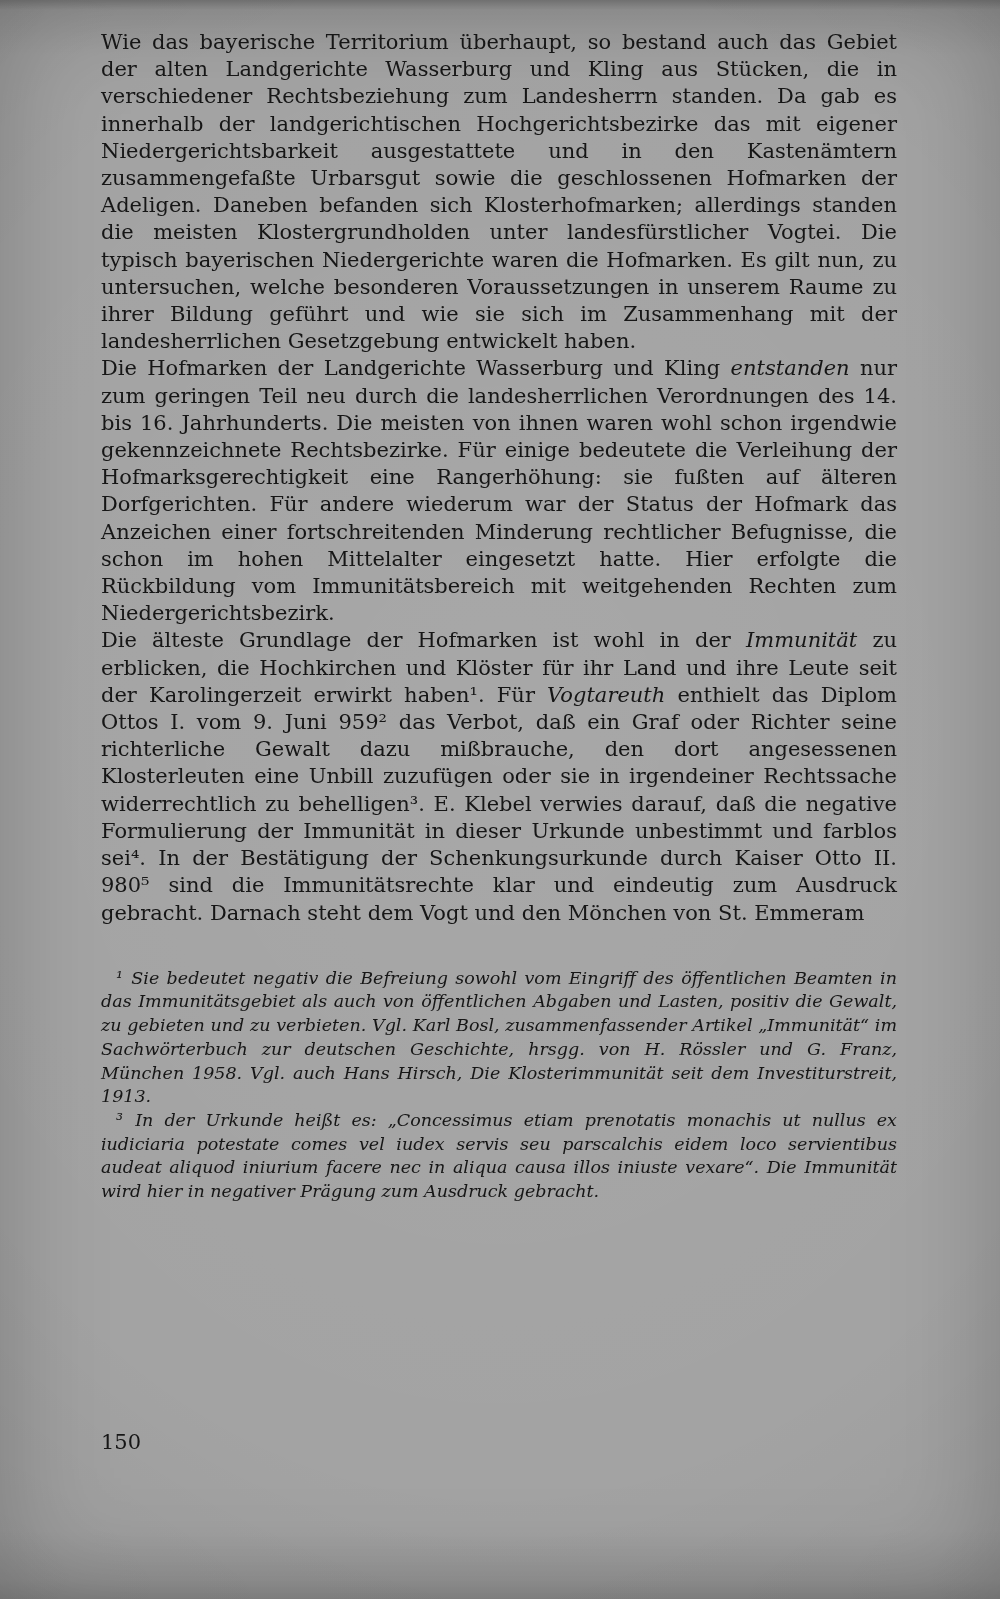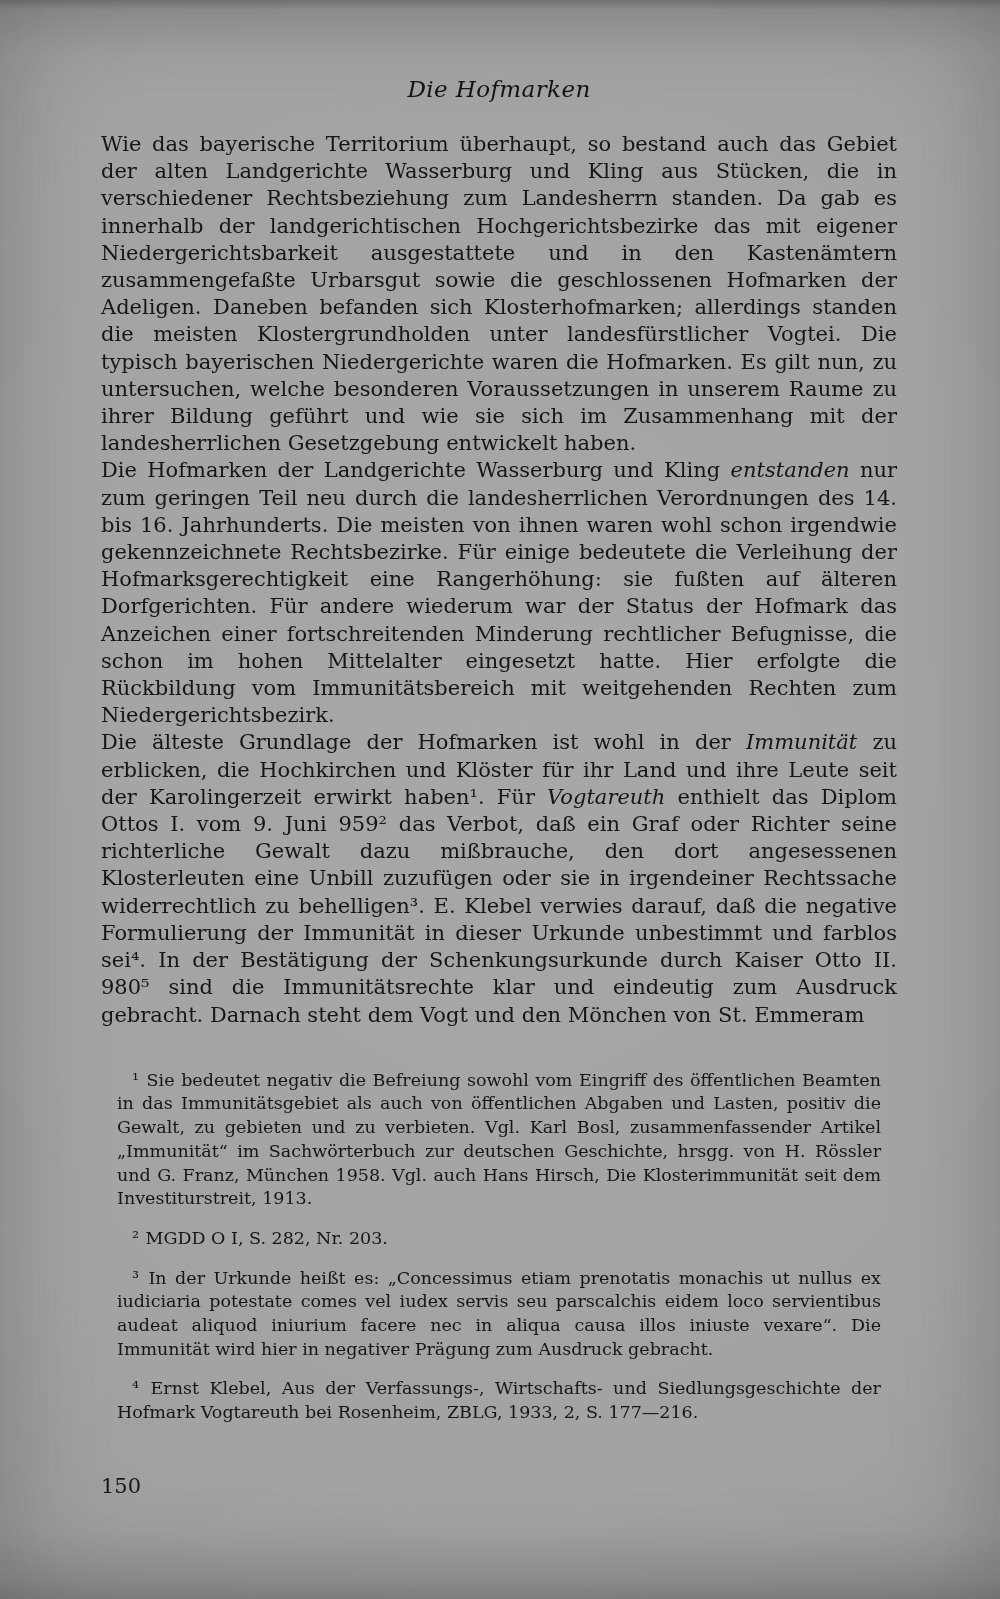--- a/index.html
+++ b/index.html
@@ -44,48 +44,44 @@
   }
   .para { margin: 0; }
   .para-spaced { margin-top: 0; }
   .it { font-style: italic; }
   .footnotes {
     margin-top: 40px;
     font-size: 17.5px;
     line-height: 23.7px;
     text-align: justify;
   }
-  .fn { margin: 16px; text-indent: 15px; }
+  .fn { margin: 0; text-indent: 15px; font-style: italic; }
   .fn-marker { letter-spacing: 1px; }
   .page-number {
     position: absolute;
     left: 101px;
     top: 1430px;
     font-size: 21px;
     color: #161616;
-    margin-top: 44px;
   }
 </style>
 </head>
 <body>
 
 <div class="vignette"></div>
 
 <div class="content">
 
-  <h1 class="title">Die Hofmarken</h1>
 
   <div class="body-text">
     <p class="para"><span>Wie das bayerische Territorium überhaupt, so bestand auch das Gebiet der alten Landgerichte Wasserburg und Kling aus Stücken, die in verschiedener Rechtsbeziehung zum Landesherrn standen. Da gab es innerhalb der landgerichtischen Hochgerichtsbezirke das mit eigener Niedergerichtsbarkeit ausgestattete und in den Kastenämtern zusammengefaßte Urbarsgut sowie die geschlossenen Hofmarken der Adeligen. Daneben befanden sich Klosterhofmarken; allerdings standen die meisten Klostergrundholden unter landesfürstlicher Vogtei. Die typisch bayerischen Niedergerichte waren die Hofmarken. Es gilt nun, zu untersuchen, welche besonderen Voraussetzungen in unserem Raume zu ihrer Bildung geführt und wie sie sich im Zusammenhang mit der landesherrlichen Gesetzgebung entwickelt haben.</span></p>
     <p class="para"><span>Die Hofmarken der Landgerichte Wasserburg und Kling </span><span class="it">entstanden</span><span> nur zum geringen Teil neu durch die landesherrlichen Verordnungen des 14. bis 16. Jahrhunderts. Die meisten von ihnen waren wohl schon irgendwie gekennzeichnete Rechtsbezirke. Für einige bedeutete die Verleihung der Hofmarksgerechtigkeit eine Rangerhöhung: sie fußten auf älteren Dorfgerichten. Für andere wiederum war der Status der Hofmark das Anzeichen einer fortschreitenden Minderung rechtlicher Befugnisse, die schon im hohen Mittelalter eingesetzt hatte. Hier erfolgte die Rückbildung vom Immunitätsbereich mit weitgehenden Rechten zum Niedergerichtsbezirk.</span></p>
     <p class="para para-spaced"><span>Die älteste Grundlage der Hofmarken ist wohl in der </span><span class="it">Immunität</span><span> zu erblicken, die Hochkirchen und Klöster für ihr Land und ihre Leute seit der Karolingerzeit erwirkt haben¹. Für </span><span class="it">Vogtareuth</span><span> enthielt das Diplom Ottos I. vom 9. Juni 959² das Verbot, daß ein Graf oder Richter seine richterliche Gewalt dazu mißbrauche, den dort angesessenen Klosterleuten eine Unbill zuzufügen oder sie in irgendeiner Rechtssache widerrechtlich zu behelligen³. E. Klebel verwies darauf, daß die negative Formulierung der Immunität in dieser Urkunde unbestimmt und farblos sei⁴. In der Bestätigung der Schenkungsurkunde durch Kaiser Otto II. 980⁵ sind die Immunitätsrechte klar und eindeutig zum Ausdruck gebracht. Darnach steht dem Vogt und den Mönchen von St. Emmeram</span></p>
   </div>
 
   <div class="footnotes">
     <p class="fn"><span class="fn-marker">¹</span> <span><span>Sie bedeutet negativ die Befreiung sowohl vom Eingriff des öffentlichen Beamten in das Immunitätsgebiet als auch von öffentlichen Abgaben und Lasten, positiv die Gewalt, zu gebieten und zu verbieten. Vgl. Karl Bosl, zusammenfassender Artikel „Immunität“ im Sachwörterbuch zur deutschen Geschichte, hrsgg. von H. Rössler und G. Franz, München 1958. Vgl. auch Hans Hirsch, Die Klosterimmunität seit dem Investiturstreit, 1913.</span></span></p>
-    <p class="fn"><span class="fn-marker">²</span> <span><span>MGDD O I, S. 282, Nr. 203.</span></span></p>
     <p class="fn"><span class="fn-marker">³</span> <span><span>In der Urkunde heißt es: „Concessimus etiam prenotatis monachis ut nullus ex iudiciaria potestate comes vel iudex servis seu parscalchis eidem loco servientibus audeat aliquod iniurium facere nec in aliqua causa illos iniuste vexare“. Die Immunität wird hier in negativer Prägung zum Ausdruck gebracht.</span></span></p>
-    <p class="fn"><span class="fn-marker">⁴</span> <span><span>Ernst Klebel, Aus der Verfassungs-, Wirtschafts- und Siedlungsgeschichte der Hofmark Vogtareuth bei Rosenheim, ZBLG, 1933, 2, S. 177—216.</span></span></p>
   </div>
 
 </div>
 
 <div class="page-number">150</div>
 
 </body></html>

